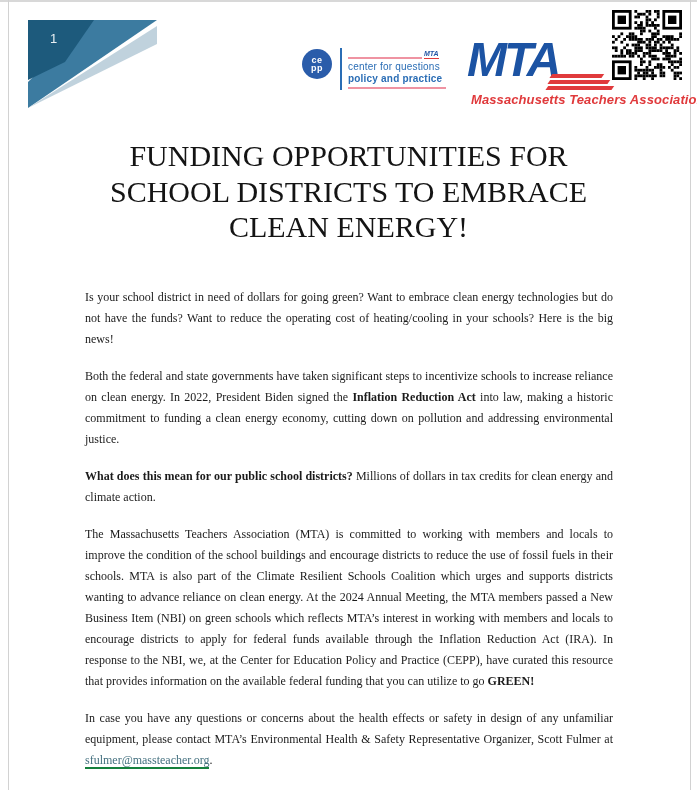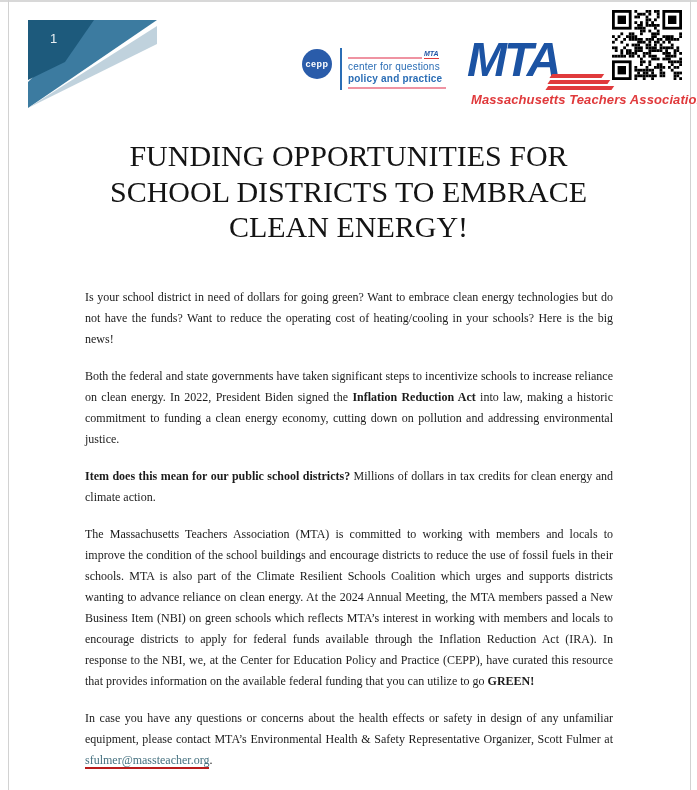--- a/index.html
+++ b/index.html
@@ -11,21 +11,21 @@
   .edge.right{left:690px;top:0;width:1px;height:790px;}
 
   
   .corner{position:absolute;left:28px;top:20px;width:129px;height:88px;}
   .page-num{position:absolute;left:50px;top:31px;font-family:"Liberation Sans",sans-serif;
             font-size:13px;color:#e9eff3;}
 
   
   .cepp{position:absolute;left:300px;top:46px;width:150px;height:48px;font-family:"Liberation Sans",sans-serif;}
   .cepp-circle{position:absolute;left:2px;top:3px;width:30px;height:30px;border-radius:50%;
-               background:#2a5caa;color:#ffffff;display:flex;align-items:center;
+               background:#2a5caa;color:#ffffff;display:flex;flex-direction:column;align-items:center;
                justify-content:center;font-weight:bold;font-size:9px;line-height:8px;letter-spacing:.5px;}
   .cepp-sep{position:absolute;left:40px;top:2px;width:2px;height:42px;background:#2a6db5;}
   .cepp-text{position:absolute;left:48px;top:0;width:100px;}
   .pinkline{height:2px;background:#ef93a2;}
   .pink-top{position:absolute;left:0;top:11px;width:74px;}
   .pink-bottom{position:absolute;left:0;top:41px;width:98px;}
   .cepp-mta{position:absolute;left:76px;top:4px;font-size:7px;font-weight:bold;font-style:italic;
             color:#2456a4;border-bottom:1px solid #e03a3c;padding-bottom:1px;}
   .cepp-name{position:absolute;left:0;color:#2a6db5;font-size:10px;line-height:11px;letter-spacing:.2px;}
   .cepp-n1{top:15px;}
@@ -46,21 +46,21 @@
   .qr{position:absolute;left:612px;top:10px;width:70px;height:70px;}
 
   
   .title{position:absolute;left:40px;top:138px;width:617px;text-align:center;
          font-size:30px;line-height:35.5px;color:#141414;}
 
   
   .body-col{position:absolute;left:85px;top:271px;width:528px;color:#1b1b1b;}
   .body-col p{margin:16px 0 7px 0;font-size:12px;line-height:21px;text-align:justify;}
   .body-col b{font-weight:bold;}
-  .email-link{color:#44707f;text-decoration:none;border-bottom:2px solid #b91c1c;cursor:pointer;}
+  .email-link{color:#44707f;text-decoration:none;border-bottom:2px solid #15803d;cursor:pointer;}
 </style>
 </head>
 <body>
 
 <div class="page">
   <div class="edge top"></div>
   <div class="edge left"></div>
   <div class="edge right"></div>
 
   <svg class="corner" viewBox="0 0 129 88">
@@ -328,17 +328,17 @@
 
   <div class="title">
     <div>FUNDING OPPORTUNITIES FOR</div>
     <div>SCHOOL DISTRICTS TO EMBRACE</div>
     <div>CLEAN ENERGY!</div>
   </div>
 
   <div class="body-col" id="body-col">
       <p><span>Is your school district in need of dollars for going green? Want to embrace clean energy technologies but do not have the funds? Want to reduce the operating cost of heating/cooling in your schools? Here is the big news!</span></p>
       <p><span>Both the federal and state governments have taken significant steps to incentivize schools to increase reliance on clean energy. In 2022, President Biden signed the </span><b>Inflation Reduction Act</b><span> into law, making a historic commitment to funding a clean energy economy, cutting down on pollution and addressing environmental justice.</span></p>
-      <p><b>Item does this mean for our public school districts?</b><span> Millions of dollars in tax credits for clean energy and climate action.</span></p>
+      <p><b>What does this mean for our public school districts?</b><span> Millions of dollars in tax credits for clean energy and climate action.</span></p>
       <p><span>The Massachusetts Teachers Association (MTA) is committed to working with members and locals to improve the condition of the school buildings and encourage districts to reduce the use of fossil fuels in their schools. MTA is also part of the Climate Resilient Schools Coalition which urges and supports districts wanting to advance reliance on clean energy. At the 2024 Annual Meeting, the MTA members passed a New Business Item (NBI) on green schools which reflects MTA’s interest in working with members and locals to encourage districts to apply for federal funds available through the Inflation Reduction Act (IRA). In response to the NBI, we, at the Center for Education Policy and Practice (CEPP), have curated this resource that provides information on the available federal funding that you can utilize to go </span><b>GREEN!</b></p>
       <p><span>In case you have any questions or concerns about the health effects or safety in design of any unfamiliar equipment, please contact MTA’s Environmental Health &amp; Safety Representative Organizer, Scott Fulmer at </span><a class="email-link">sfulmer@massteacher.org</a><span>.</span></p>
     </div>
 </div>
 
 </body></html>

